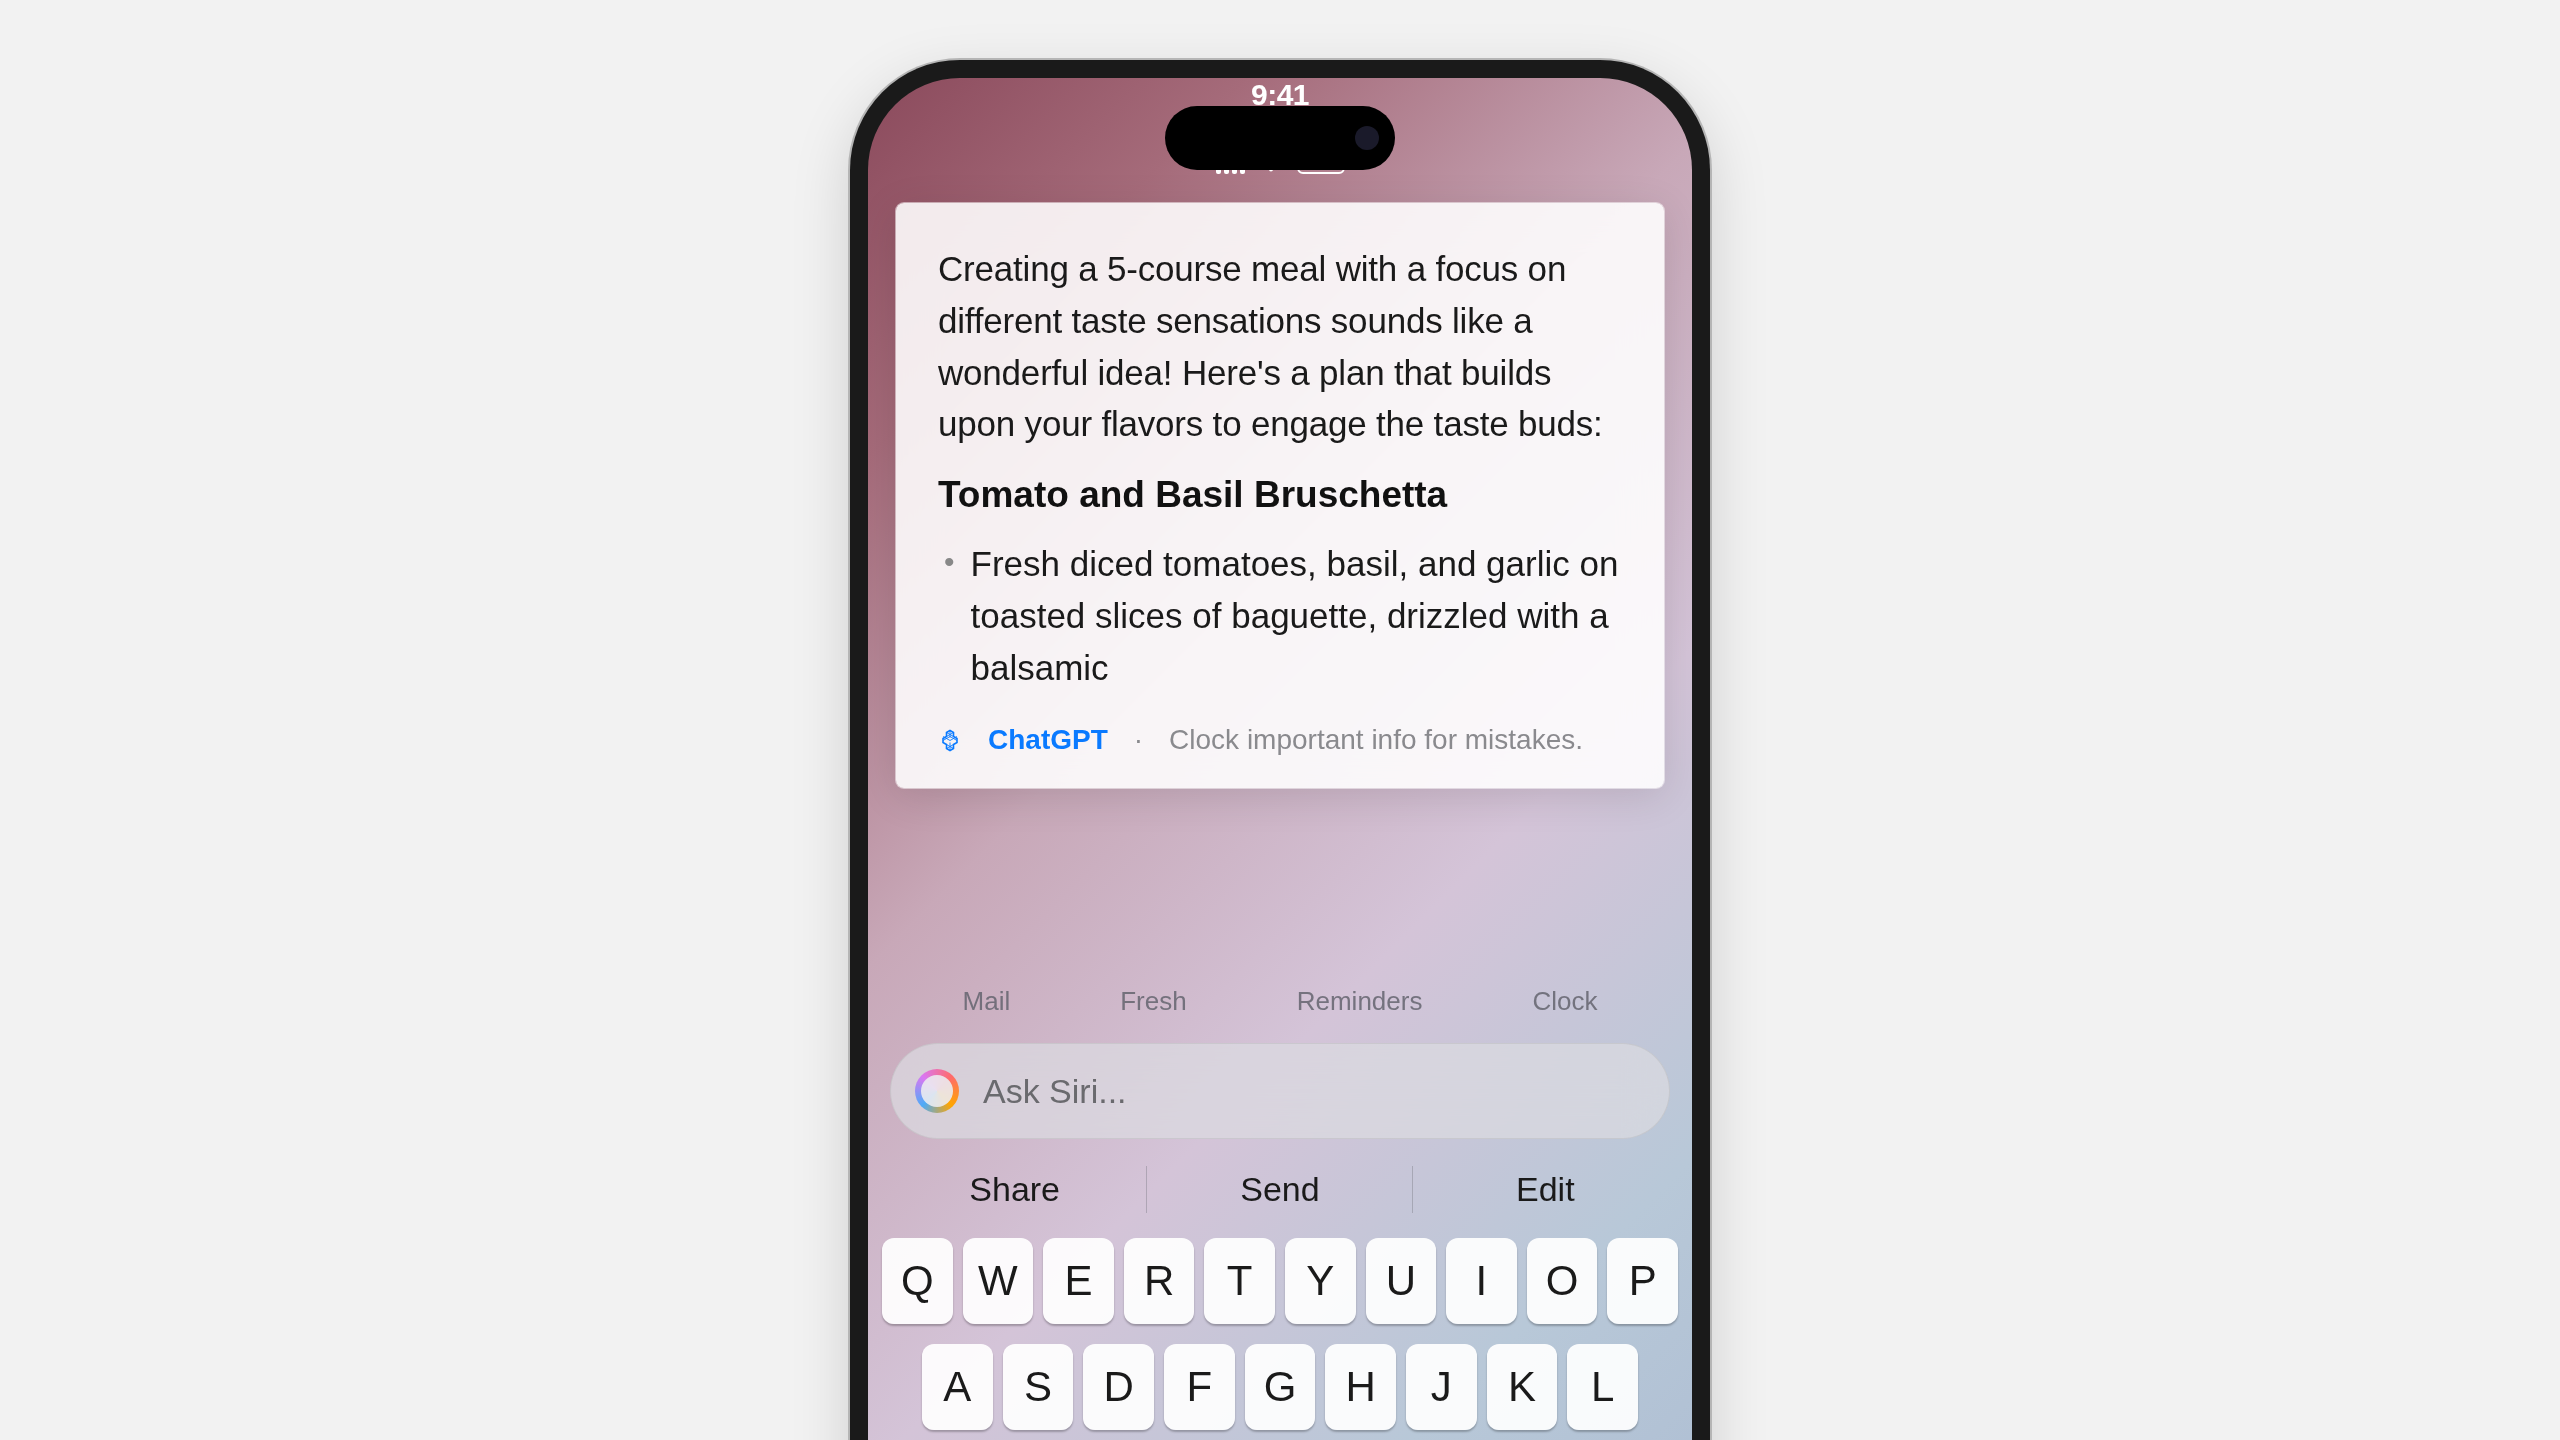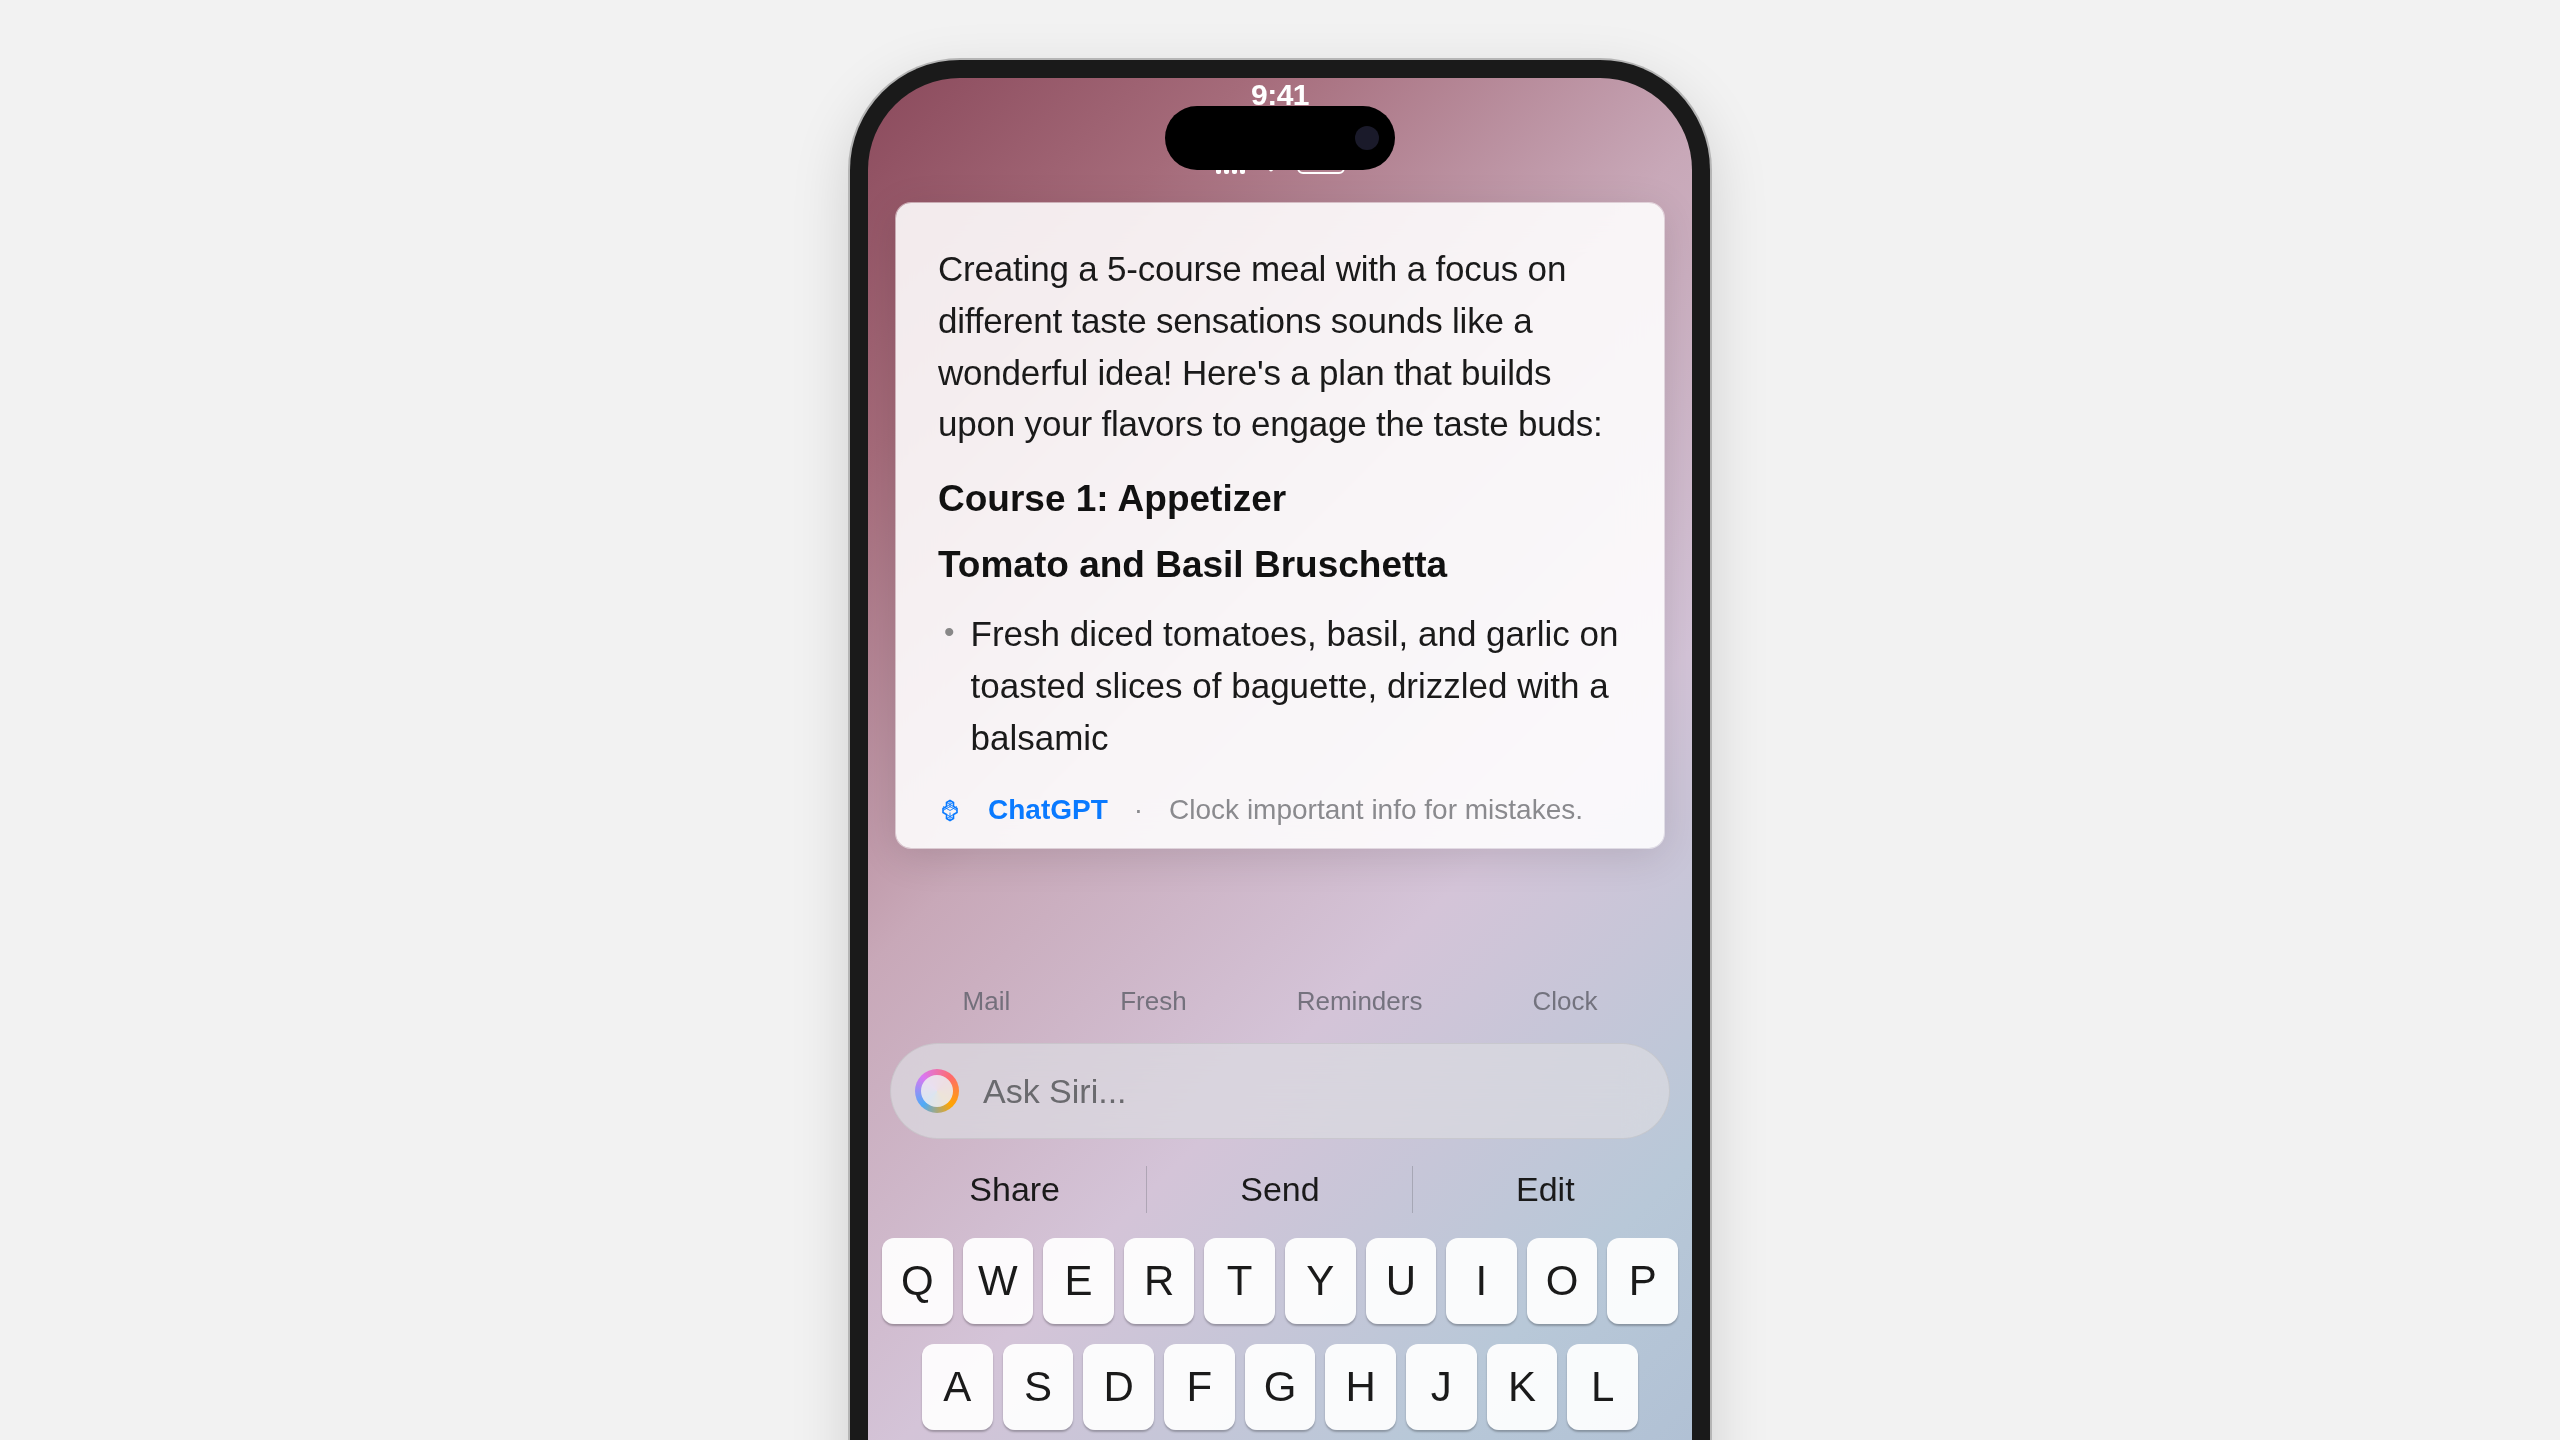--- a/index.html
+++ b/index.html
@@ -116,22 +116,22 @@
       background: #fff;
       border-radius: 3px;
     }
     .response-card {
       position: absolute;
       top: 125px;
       left: 28px;
       right: 28px;
       background: rgba(255,255,255,0.88);
       backdrop-filter: blur(20px);
-      border-radius: 15px;
-      padding: 40px 42px 22px 42px;
+      border-radius: 8px;
+      padding: 40px 42px 32px 42px;
       box-shadow: 0 0 0 1px rgba(255,255,255,0.5), 0 8px 40px rgba(0,0,0,0.12);
     }
     .response-scroll {
       max-height: 650px;
       overflow: hidden;
       position: relative;
     }
     .response-scroll::after {
       content: '';
       position: absolute;
@@ -322,21 +322,20 @@
         </div>
         <div class="battery">
           <div class="battery-fill"></div>
         </div>
       </div>
     </div>
 
     <div class="response-card">
       <div class="response-scroll">
         <div class="response-text">Creating a 5-course meal with a focus on different taste sensations sounds like a wonderful idea! Here's a plan that builds upon your flavors to engage the taste buds:</div>
-        <div class="heading-1">Course 1: Appetizer</div>
         <div class="heading-2">Tomato and Basil Bruschetta</div>
         <div class="bullet-row">
           <div class="bullet-dot">•</div>
           <div class="bullet-text">Fresh diced tomatoes, basil, and garlic on toasted slices of baguette, drizzled with a balsamic</div>
         </div>
       </div>
       <div class="attribution">
         <svg class="gpt-icon" viewBox="0 0 24 24" fill="none" stroke="#0a7aff" stroke-width="1.6">
           <path d="M12 2.5l3.5 2v4l3.5 2v4l-3.5 2v4l-3.5 2-3.5-2v-4l-3.5-2v-4l3.5-2v-4z"></path>
           <path d="M12 2.5v7M15.5 4.5l-7 4M19 8.5l-7 4M19 12.5l-7-4M15.5 20.5l-7-4M12 14.5v7M5 8.5l7 4M5 12.5l7-4M8.5 4.5l7 4M8.5 20.5l7-4" stroke-width="0.9"></path>

